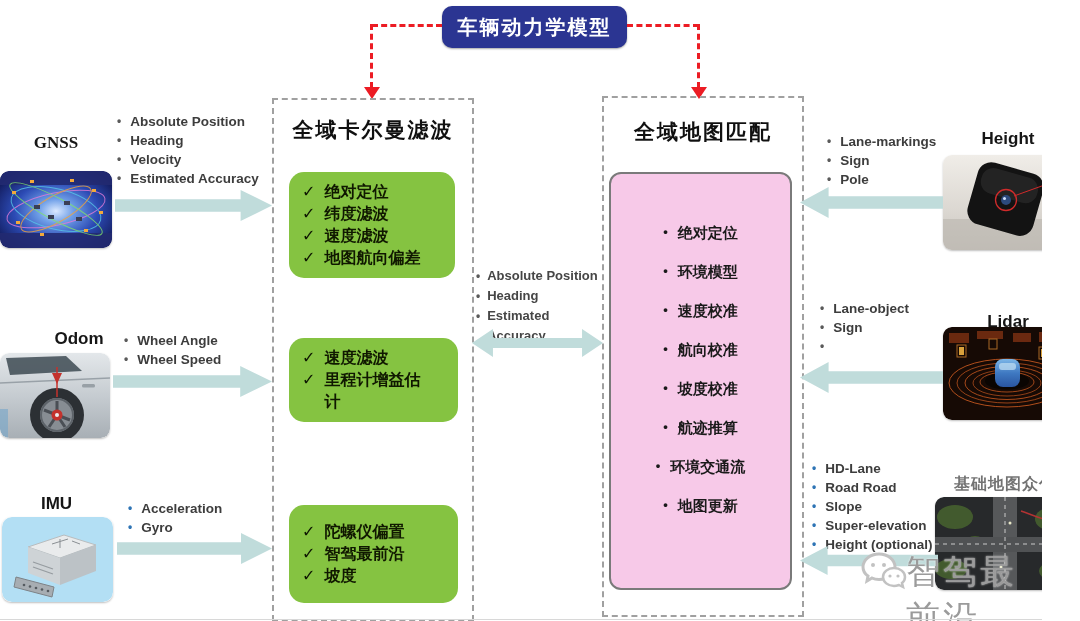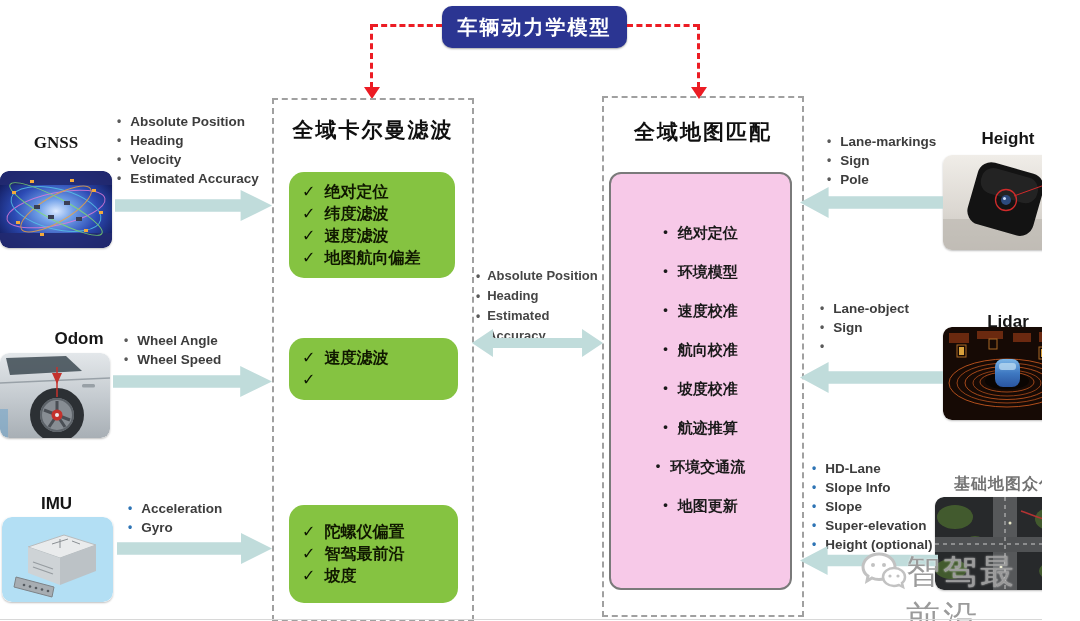--- a/index.html
+++ b/index.html
@@ -90,20 +90,21 @@
       </div>
   </div>
 
   <div class="green-box" style="left:289px; top:338px; width:150px;">
     <div class="g-item">
         <span class="check">✓</span>
         <span class="txt">速度滤波</span>
       </div>
     <div class="g-item">
         <span class="check">✓</span>
+        <span class="txt">里程计增益估计</span>
       </div>
   </div>
 
   <div class="green-box" style="left:289px; top:505px; width:150px; padding-top:16px; padding-bottom:16px;">
     <div class="g-item">
         <span class="check">✓</span>
         <span class="txt">陀螺仪偏置</span>
       </div>
     <div class="g-item">
         <span class="check">✓</span>
@@ -442,21 +443,21 @@
       </g>
     </svg>
   </div>
   <div class="blist blue" style="left:812px; top:459px; width:130px;">
     <div class="brow">
         <span class="dot">•</span>
         <span>HD-Lane</span>
       </div>
     <div class="brow">
         <span class="dot">•</span>
-        <span>Slope Info</span>
+        <span>Road Road</span>
       </div>
     <div class="brow">
         <span class="dot">•</span>
         <span>Slope</span>
       </div>
     <div class="brow">
         <span class="dot">•</span>
         <span>Super-elevation</span>
       </div>
     <div class="brow">

